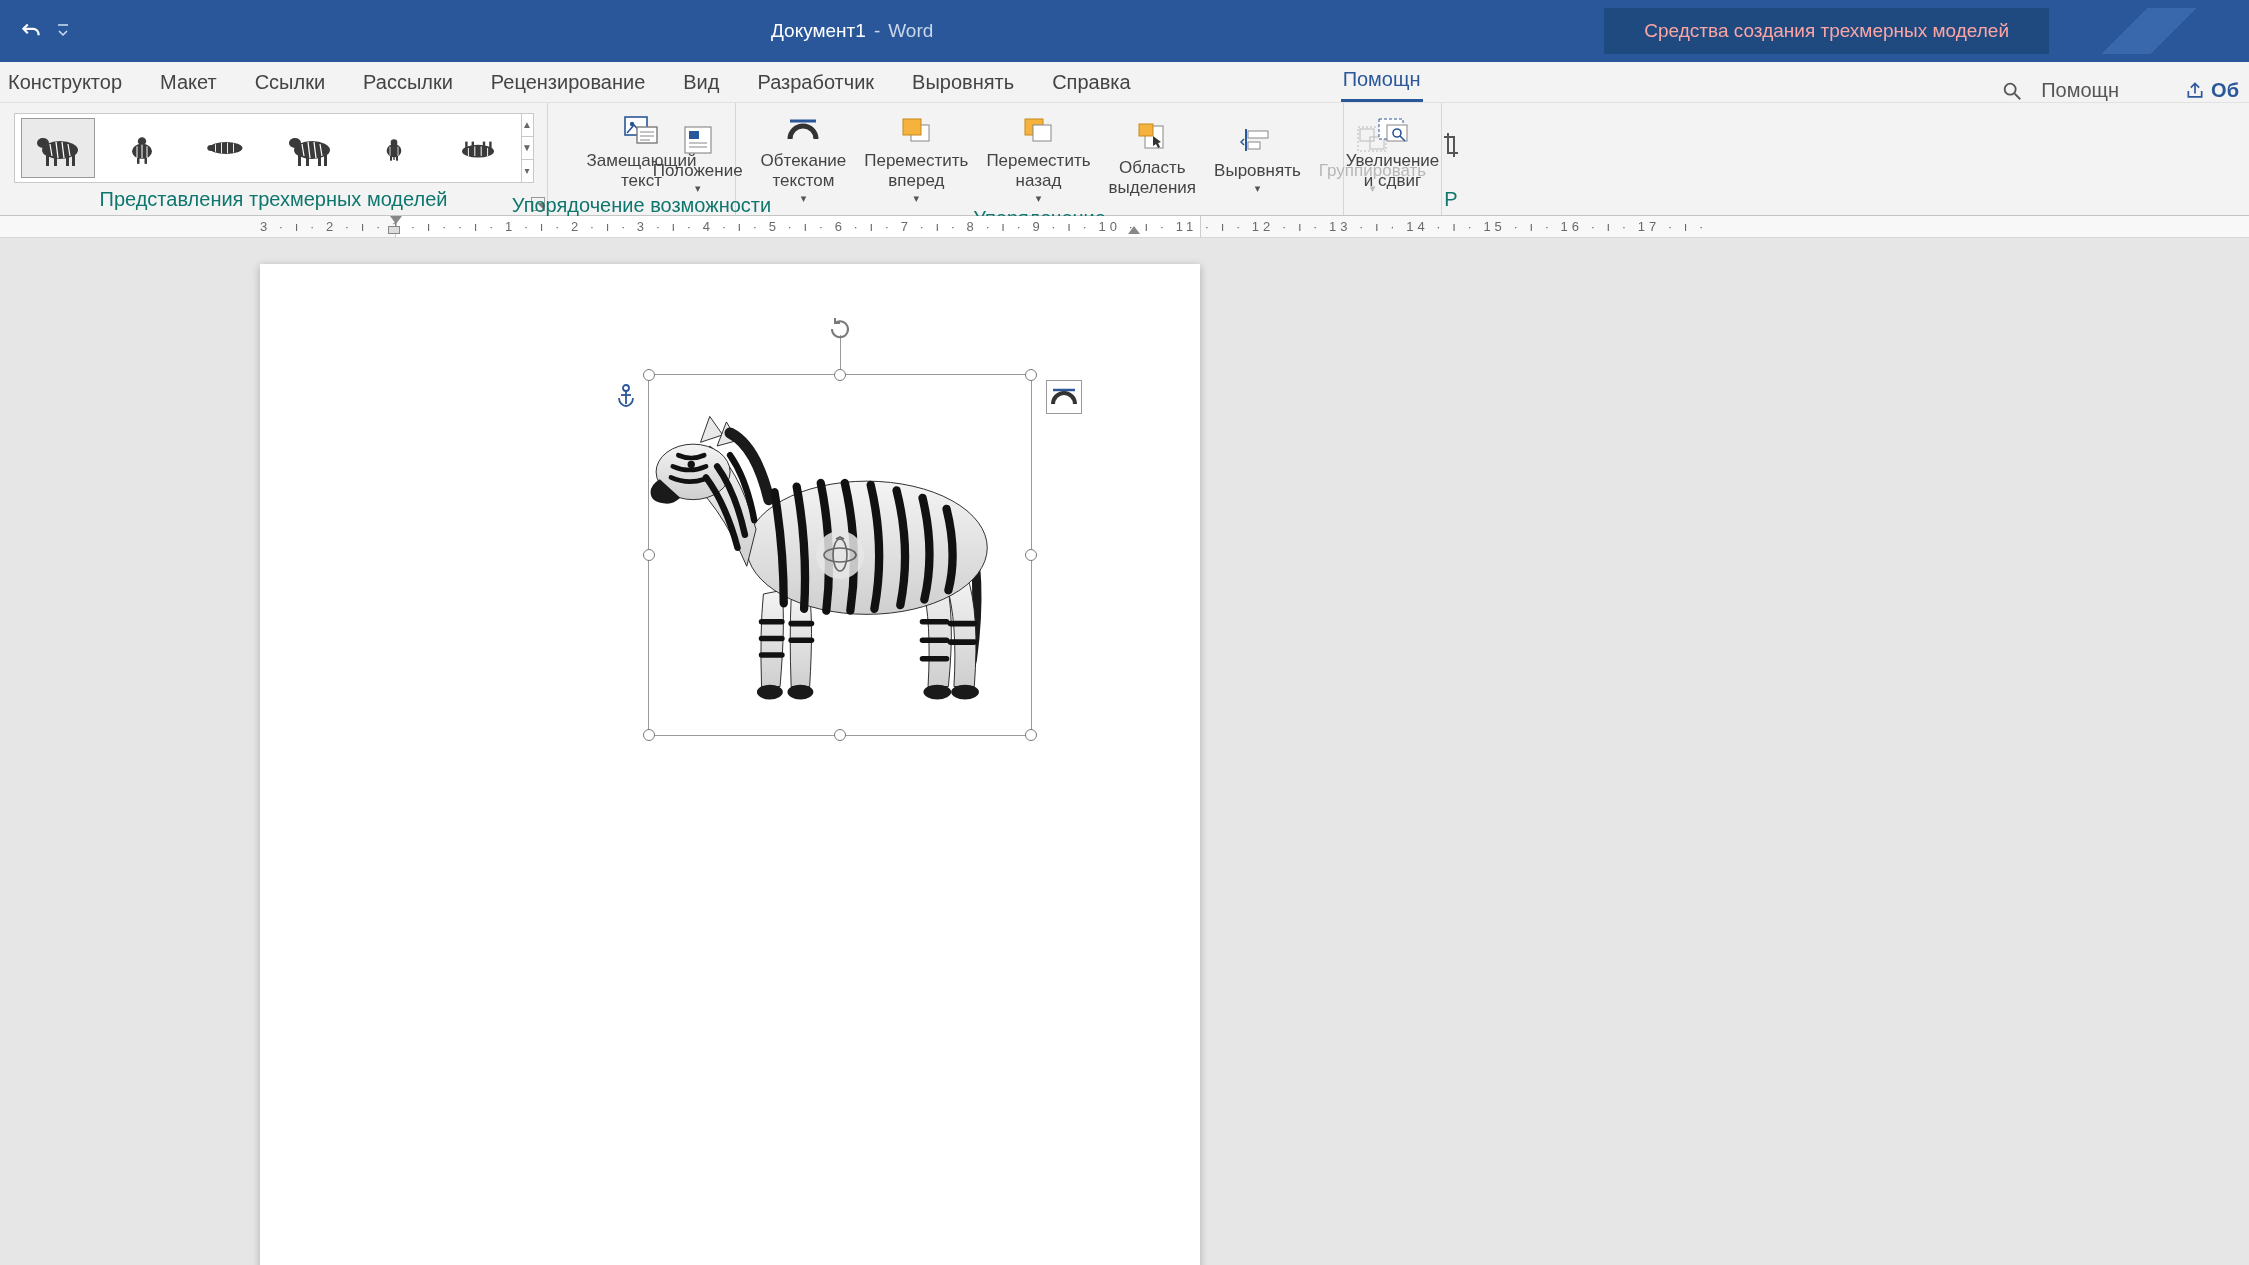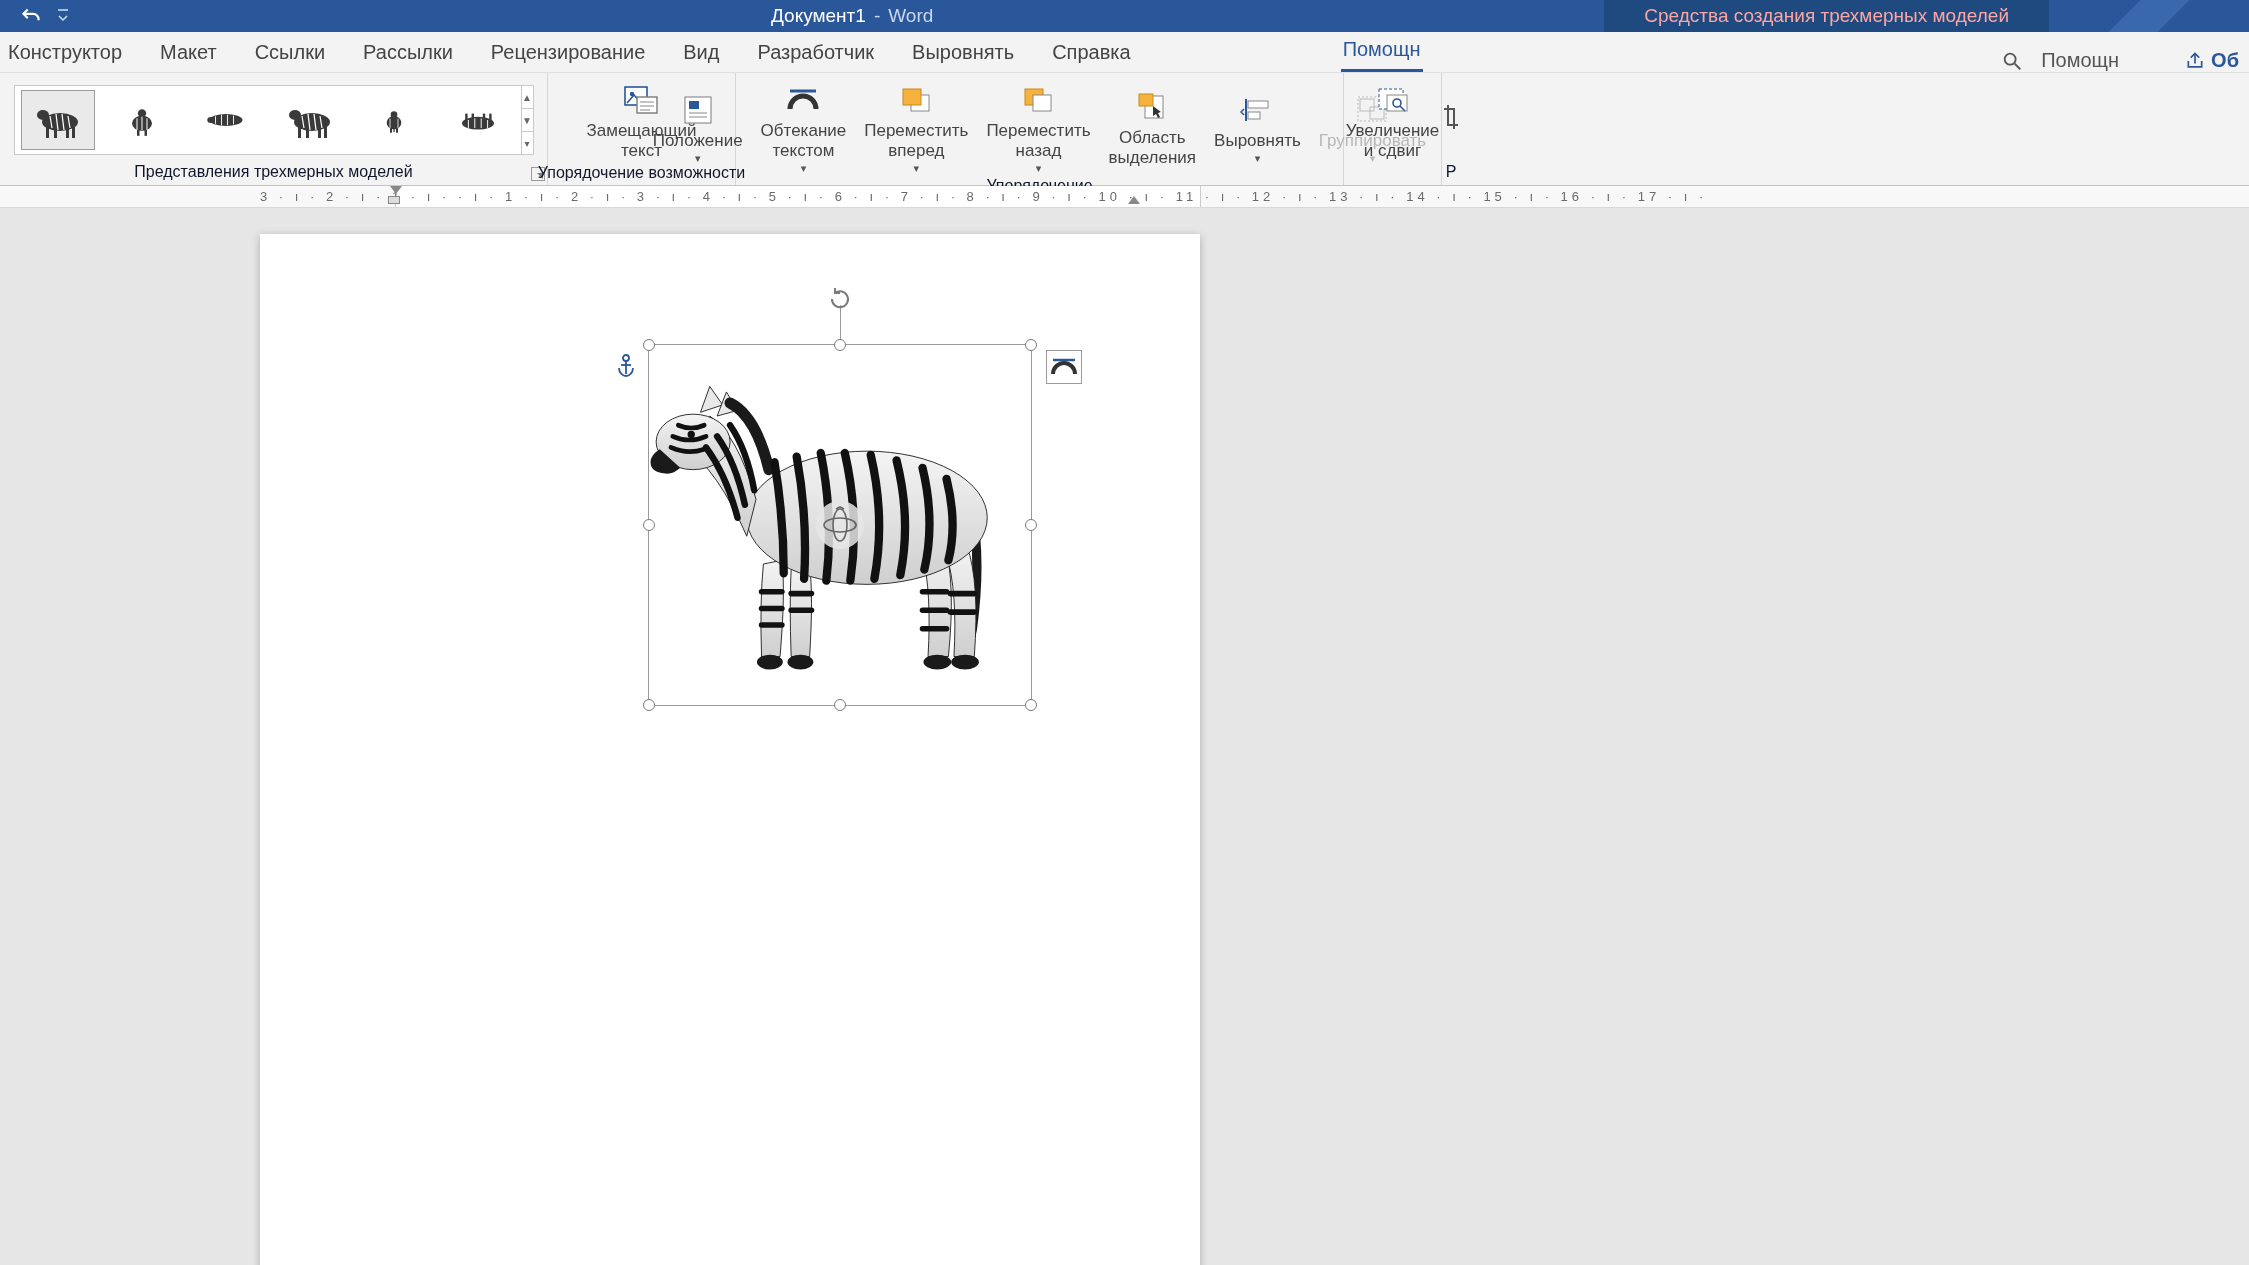--- a/index.html
+++ b/index.html
@@ -1,20 +1,20 @@
 <!DOCTYPE html>
 <html><head>
 <meta charset="utf-8">
 <style>
   * { margin: 0; padding: 0; box-sizing: border-box; font-family: "Segoe UI", Arial, sans-serif; }
   html, body { width: 2249px; height: 1265px; background: #e6e6e6; overflow: hidden; }
 
   
   .titlebar {
-    height: 32px;
+    height: 62px;
     background: #2a579a;
     display: flex;
     align-items: center;
     color: #fff;
     font-size: 19px;
   }
   .titlebar .qat {
     display: flex;
     align-items: center;
     gap: 10px;
@@ -100,22 +100,22 @@
     align-items: center;
     padding: 4px 6px 0 6px;
     position: relative;
   }
   .ribbon-group .group-body {
     flex: 1;
     display: flex;
     align-items: center;
   }
   .ribbon-group .group-label {
-    font-size: 16px;
-    color: #0f172a;
+    font-size: 20px;
+    color: #0f766e;
     padding: 2px 0 4px 0;
     white-space: nowrap;
   }
   .launcher {
     position: absolute;
     right: 2px;
     bottom: 4px;
     width: 14px; height: 14px;
     border: 1px solid #9a9a9a;
   }

